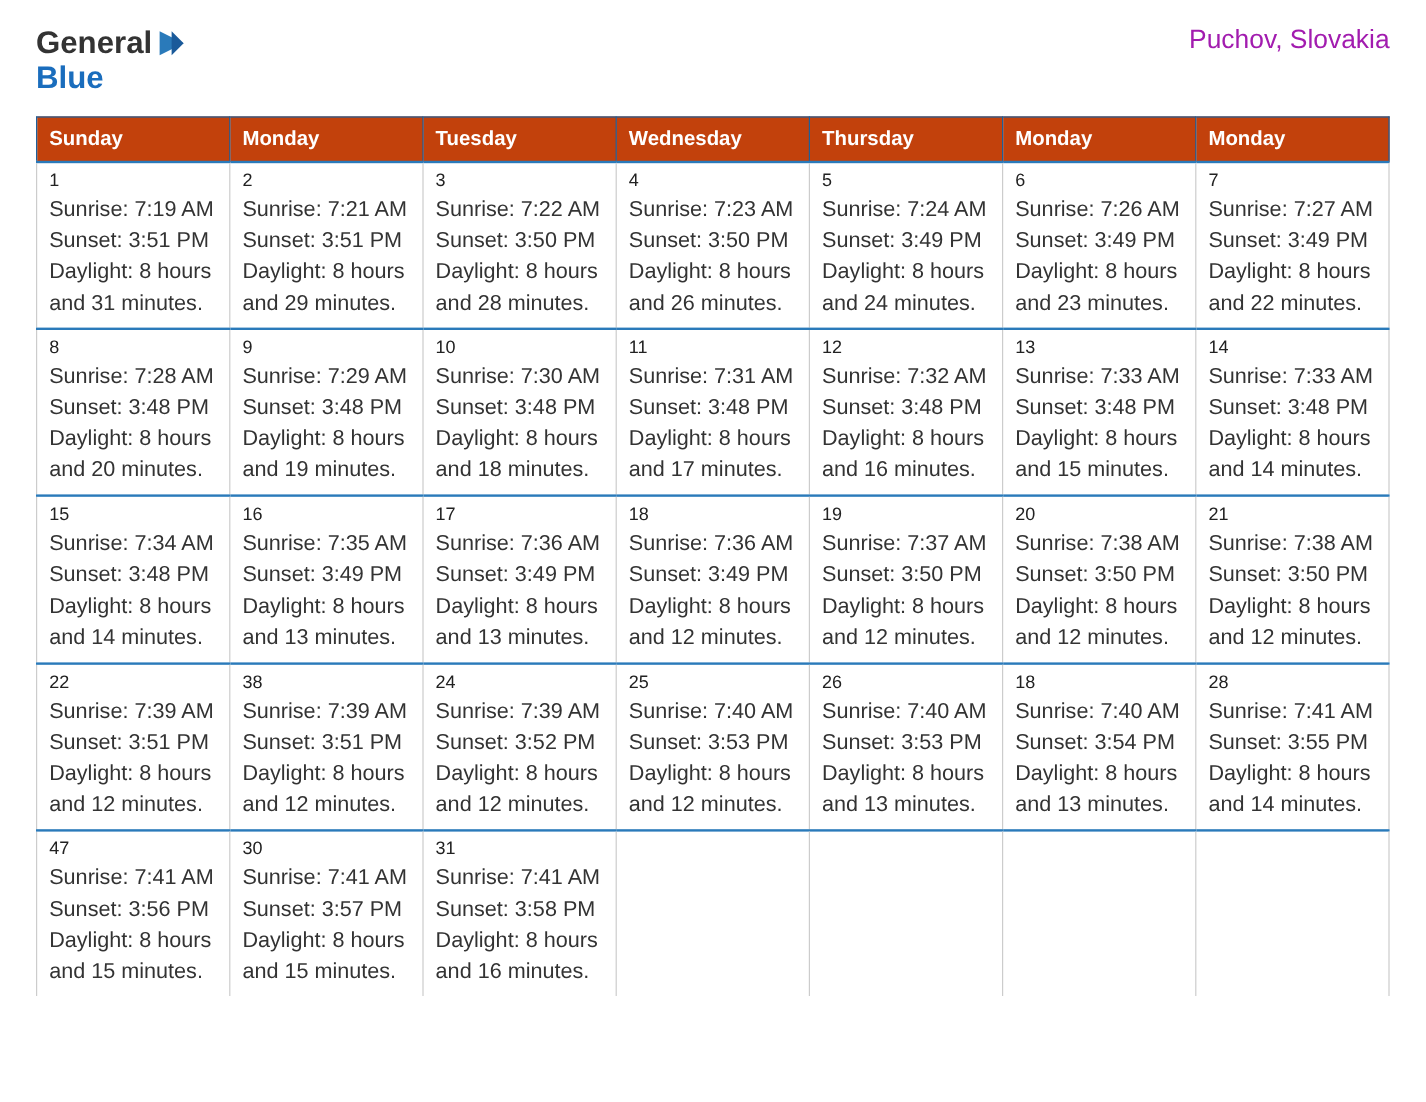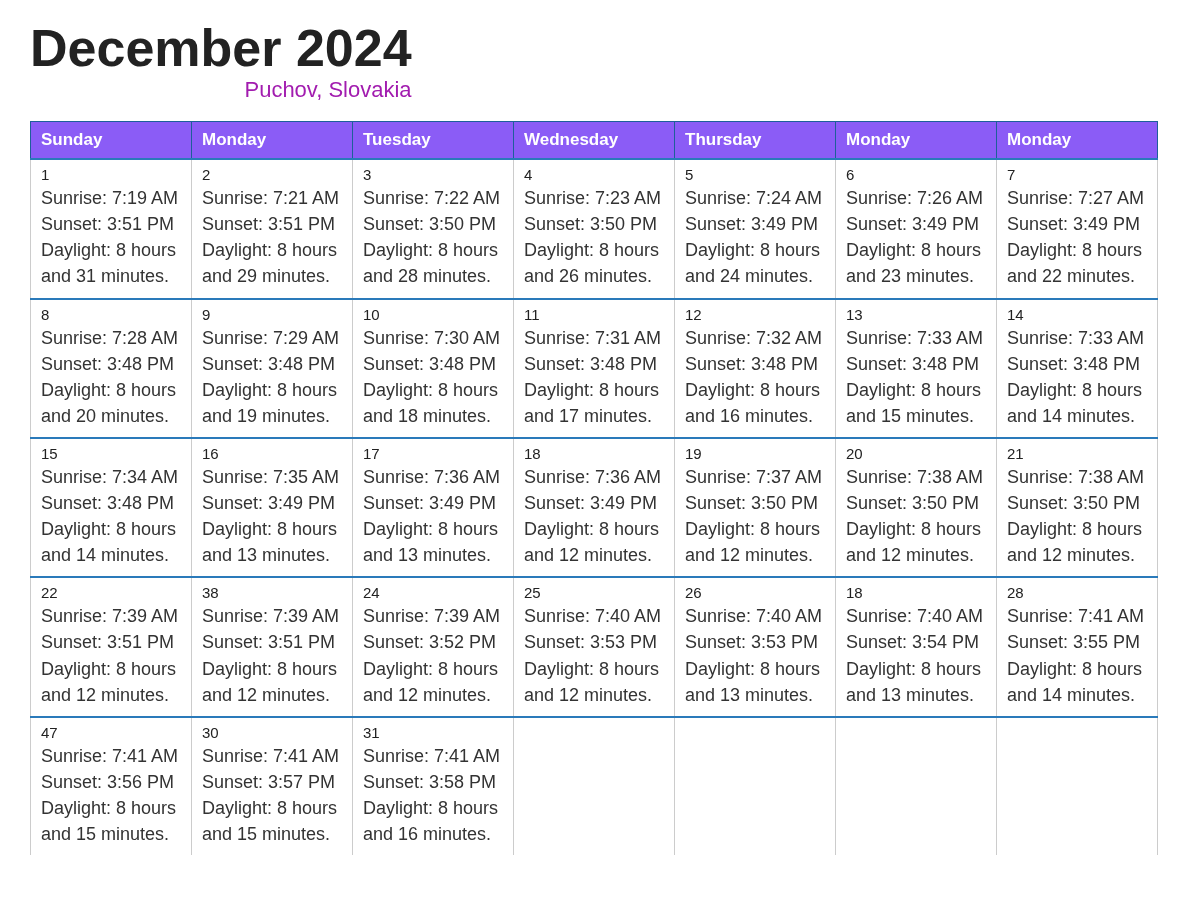--- a/index.html
+++ b/index.html
@@ -53,21 +53,21 @@
     .location-subtitle {
       font-size: 22px;
       color: #a21caf;
       margin-top: 0;
     }
     .calendar-table {
       width: 100%;
       border-collapse: collapse;
     }
     .calendar-table thead tr th {
-      background-color: #8b5cf6;
+      background-color: #c2410c;
       color: #fff;
       font-size: 17px;
       font-weight: bold;
       padding: 8px 10px;
       text-align: left;
       border: 1px solid #1e5f9a;
     }
     .calendar-table tbody tr td {
       vertical-align: top;
       padding: 6px 10px 8px 10px;
@@ -95,22 +95,35 @@
       line-height: 1.45;
     }
     .empty-cell {
       background: #fff;
     }
   </style>
 </head>
 <body>
 
 <div class="header">
+  <div class="logo">
+    <div class="logo-combined">
+      <div class="logo-row1">
+        <span class="logo-text-general">General</span>
+        <svg width="28" height="28" viewBox="0 0 28 28" style="margin-top:2px;margin-left:2px;">
+          <polygon points="4,4 24,14 4,24" fill="#2a7aba"></polygon>
+          <polygon points="14,4 24,14 14,24" fill="#1a5a9a"></polygon>
+        </svg>
+      </div>
+      <div>
+        <span class="logo-text-blue">Blue</span>
+      </div>
+    </div>
+  </div>
   <div class="title-block">
-    <div class="month-title">December 2024</div>
     <div class="location-subtitle">Puchov, Slovakia</div>
   </div>
 </div>
 
 <table class="calendar-table">
   <thead>
     <tr>
     <th>Sunday</th>
         <th>Monday</th>
         <th>Tuesday</th>

